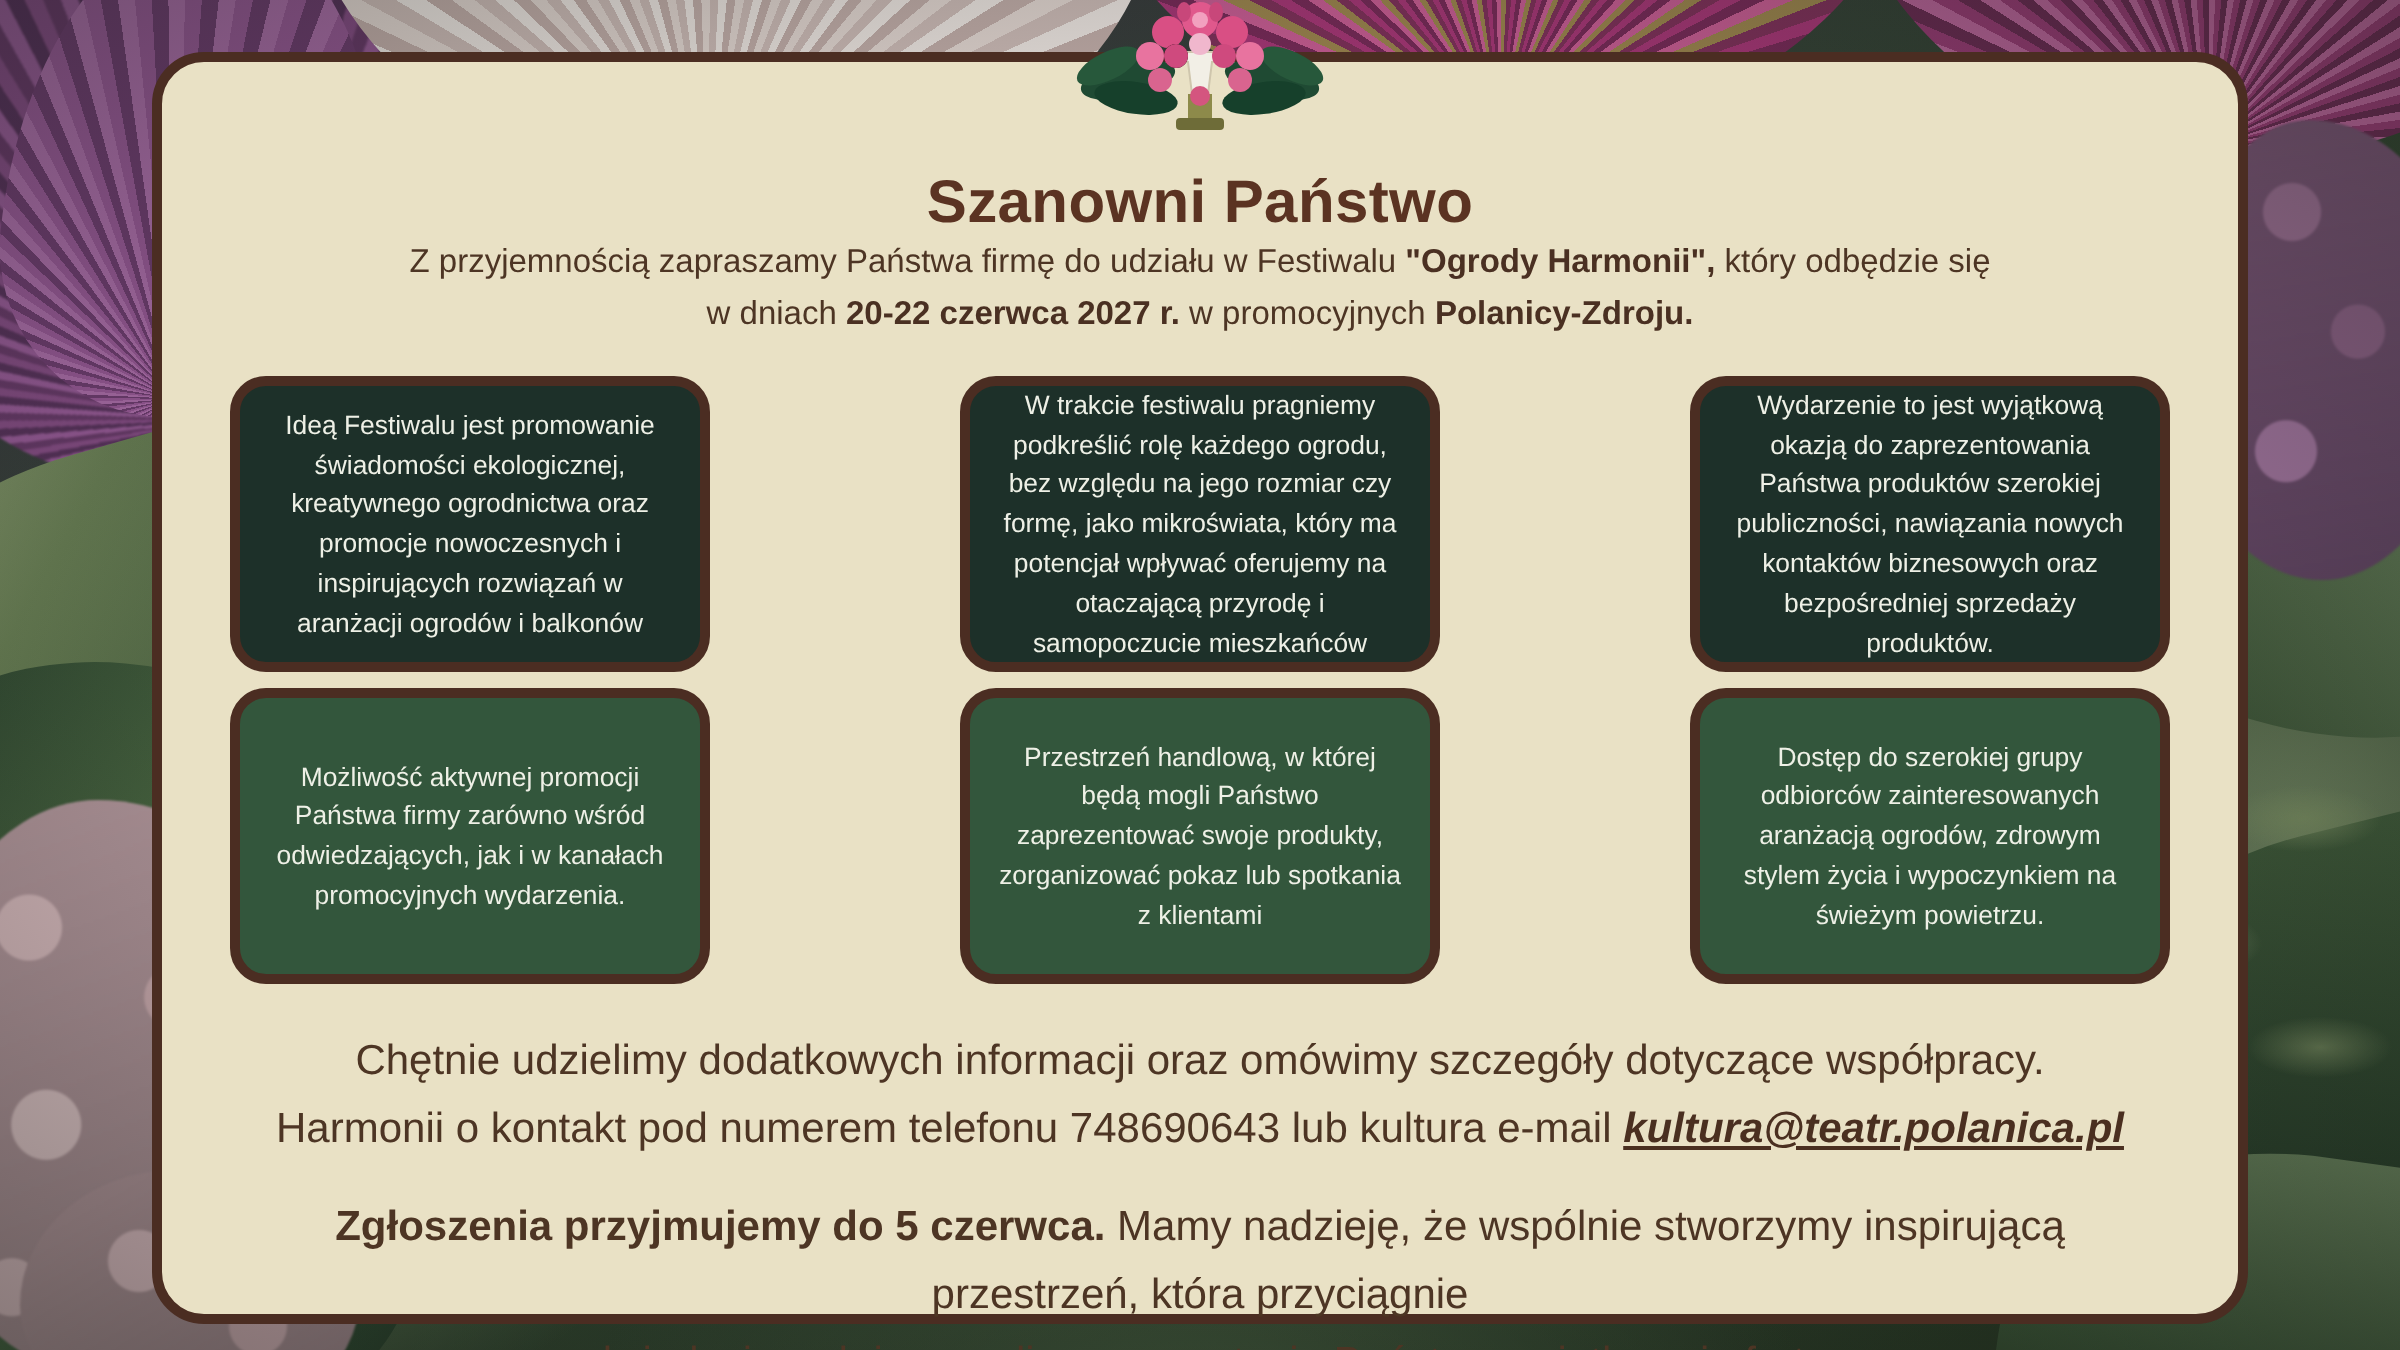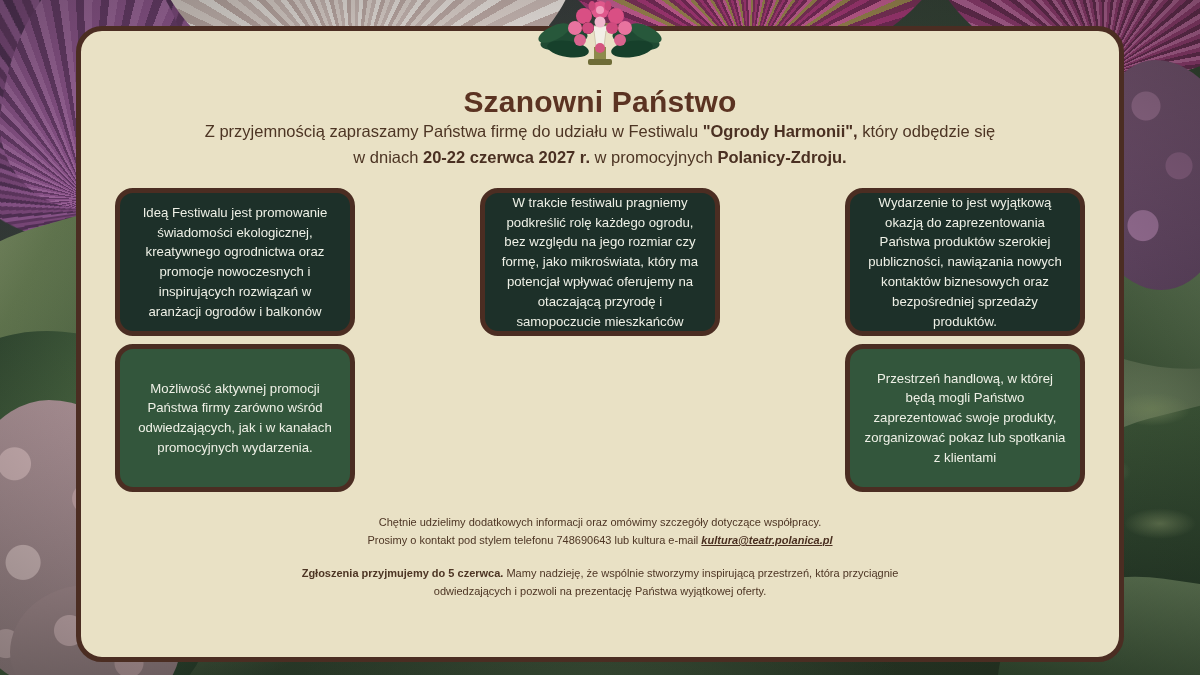--- a/index.html
+++ b/index.html
@@ -220,21 +220,21 @@
     font-size: 26px;
     font-weight: bold;
     margin-top: 18px;
   }
 
   
   #footer { margin-top: 22px; }
   .foot-line {
     text-align: center;
     color: #4d3524;
-    font-size: 11px;
+    font-size: 21px;
     line-height: 1.6;
   }
   .foot-block { margin-top: 16px; }
   .foot-line b { font-weight: bold; }
   a.mail {
     color: #4a2f20;
     font-weight: bold;
     text-decoration: underline;
     font-style: italic;
   }
@@ -285,26 +285,29 @@
     </div>
 
 
     <div id="row-bottom" class="card-row">
       <div class="card light">
           <span>Możliwość aktywnej promocji Państwa firmy zarówno wśród odwiedzających, jak i w kanałach promocyjnych wydarzenia.</span>
         </div>
       <div class="card light">
           <span>Przestrzeń handlową, w której będą mogli Państwo zaprezentować swoje produkty, zorganizować pokaz lub spotkania z klientami</span>
         </div>
+      <div class="card light">
+          <span>Dostęp do szerokiej grupy odbiorców zainteresowanych aranżacją ogrodów, zdrowym stylem życia i wypoczynkiem na świeżym powietrzu.</span>
+        </div>
     </div>
 
     <div id="footer">
       <p class="foot-line">
         <span>Chętnie udzielimy dodatkowych informacji oraz omówimy szczegóły dotyczące współpracy.</span><br>
-        <span>Prosimy o kontakt pod stylem telefonu </span><span>748690643</span><span> lub kultura e-mail </span><a class="mail" href="#">kultura@teatr.polanica.pl</a>
+        <span>Harmonii o kontakt pod numerem telefonu </span><span>748690643</span><span> lub kultura e-mail </span><a class="mail" href="#">kultura@teatr.polanica.pl</a>
       </p>
       <p class="foot-line foot-block">
         <b>Zgłoszenia przyjmujemy do 5 czerwca.</b><span> Mamy nadzieję, że wspólnie stworzymy inspirującą przestrzeń, która przyciągnie</span><br>
         <span>odwiedzających i pozwoli na prezentację Państwa wyjątkowej oferty.</span>
       </p>
     </div>
   </div>
 
   <svg id="crest" viewBox="0 0 144 68">
 

